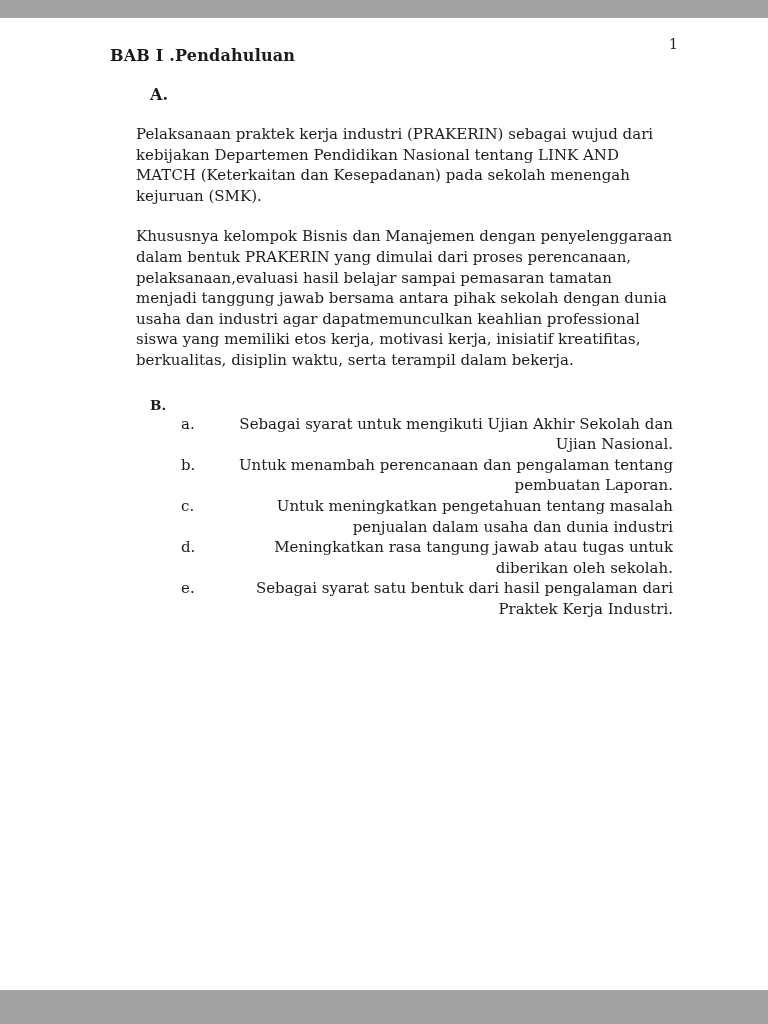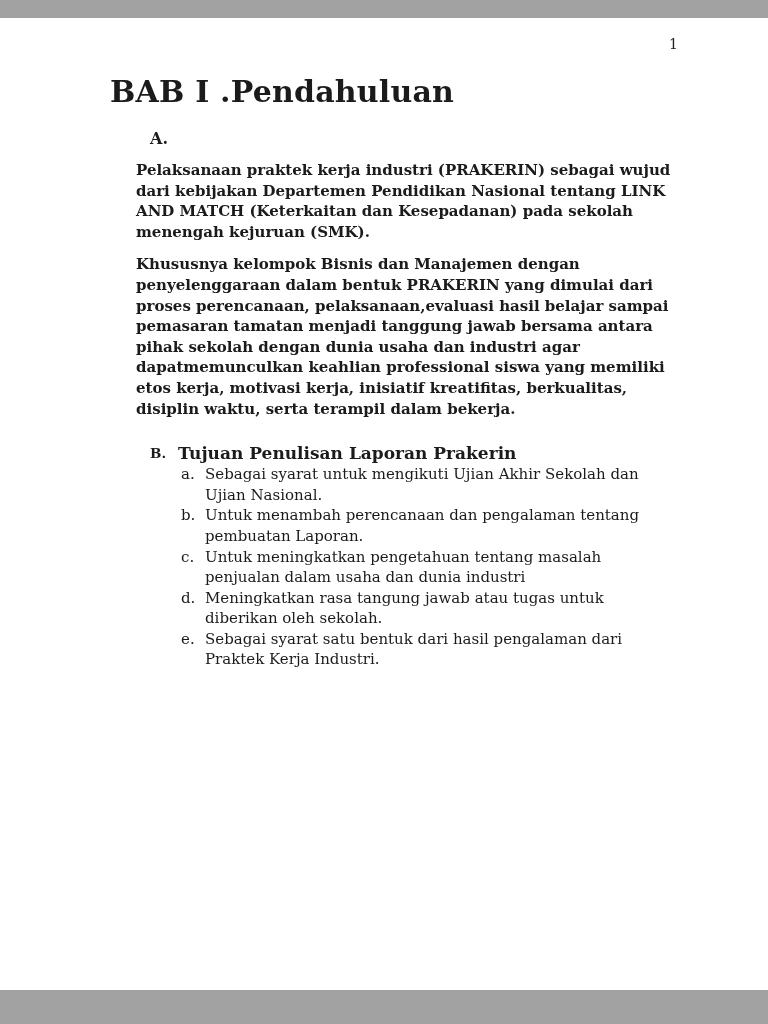--- a/index.html
+++ b/index.html
@@ -23,22 +23,22 @@
     color: #1b1b1b;
   }
   .page-number {
     position: absolute;
     top: 18px;
     right: 90px;
     font-size: 14px;
     color: #222222;
   }
   .doc-title {
-    margin: 56px 0 0 110px;
-    font-size: 30px;
+    margin: 28px 0 0 110px;
+    font-size: 16px;
     font-weight: bold;
     letter-spacing: 0.2px;
   }
   .section-heading {
     display: flex;
     margin-left: 150px;
     margin-top: 20px;
     font-weight: bold;
     font-size: 16px;
   }
@@ -52,41 +52,41 @@
   }
   .body-text {
     font-size: 15px;
     line-height: 20.6px;
   }
   .paragraphs {
     margin-left: 136px;
     width: 540px;
   }
   .paragraphs p {
-    margin-top: 12px;
-    font-weight: bold;
+    margin-top: 20px;
   }
   .intro-line {
     margin: 2px 0 0 178px;
     width: 500px;
   }
   .letter-list {
     margin: 1px 0 0 181px;
     width: 492px;
     list-style: none;
   }
   .letter-list li {
     display: flex;
   }
   .letter-list .li-marker {
     flex: 0 0 24px;
     width: 24px;
   }
   .letter-list .li-text {
     flex: 1;
+    text-align: right;
   }
 </style>
 </head>
 <body>
 
 <div class="page">
 
   <div class="page-number">1</div>
 
   <h1 class="doc-title">BAB I .Pendahuluan</h1>
@@ -95,21 +95,20 @@
     <span class="marker">A.</span>
   </div>
 
   <div class="paragraphs body-text">
     <p>Pelaksanaan praktek kerja industri (PRAKERIN) sebagai wujud dari kebijakan Departemen Pendidikan Nasional tentang LINK AND MATCH (Keterkaitan dan Kesepadanan) pada sekolah menengah kejuruan (SMK).</p>
     <p>Khususnya kelompok Bisnis dan Manajemen dengan penyelenggaraan dalam bentuk PRAKERIN yang dimulai dari proses perencanaan, pelaksanaan,evaluasi hasil belajar sampai pemasaran tamatan menjadi tanggung jawab bersama antara pihak sekolah dengan dunia usaha dan industri agar dapatmemunculkan keahlian professional siswa yang memiliki etos kerja, motivasi kerja, inisiatif  kreatifitas, berkualitas, disiplin waktu, serta terampil dalam bekerja.</p>
   </div>
 
   <div class="section-heading small-marker" style="margin-top:24px; font-size:17px;">
     <span class="marker">B.</span>
-    <span>Tujuan Penulisan Laporan Prakerin</span>
   </div>
 
 
   <ul class="letter-list body-text">
     <li>
       <span class="li-marker">a.</span>
       <span class="li-text">Sebagai syarat untuk mengikuti Ujian Akhir Sekolah dan Ujian Nasional.</span>
     </li>
     <li>
       <span class="li-marker">b.</span>

